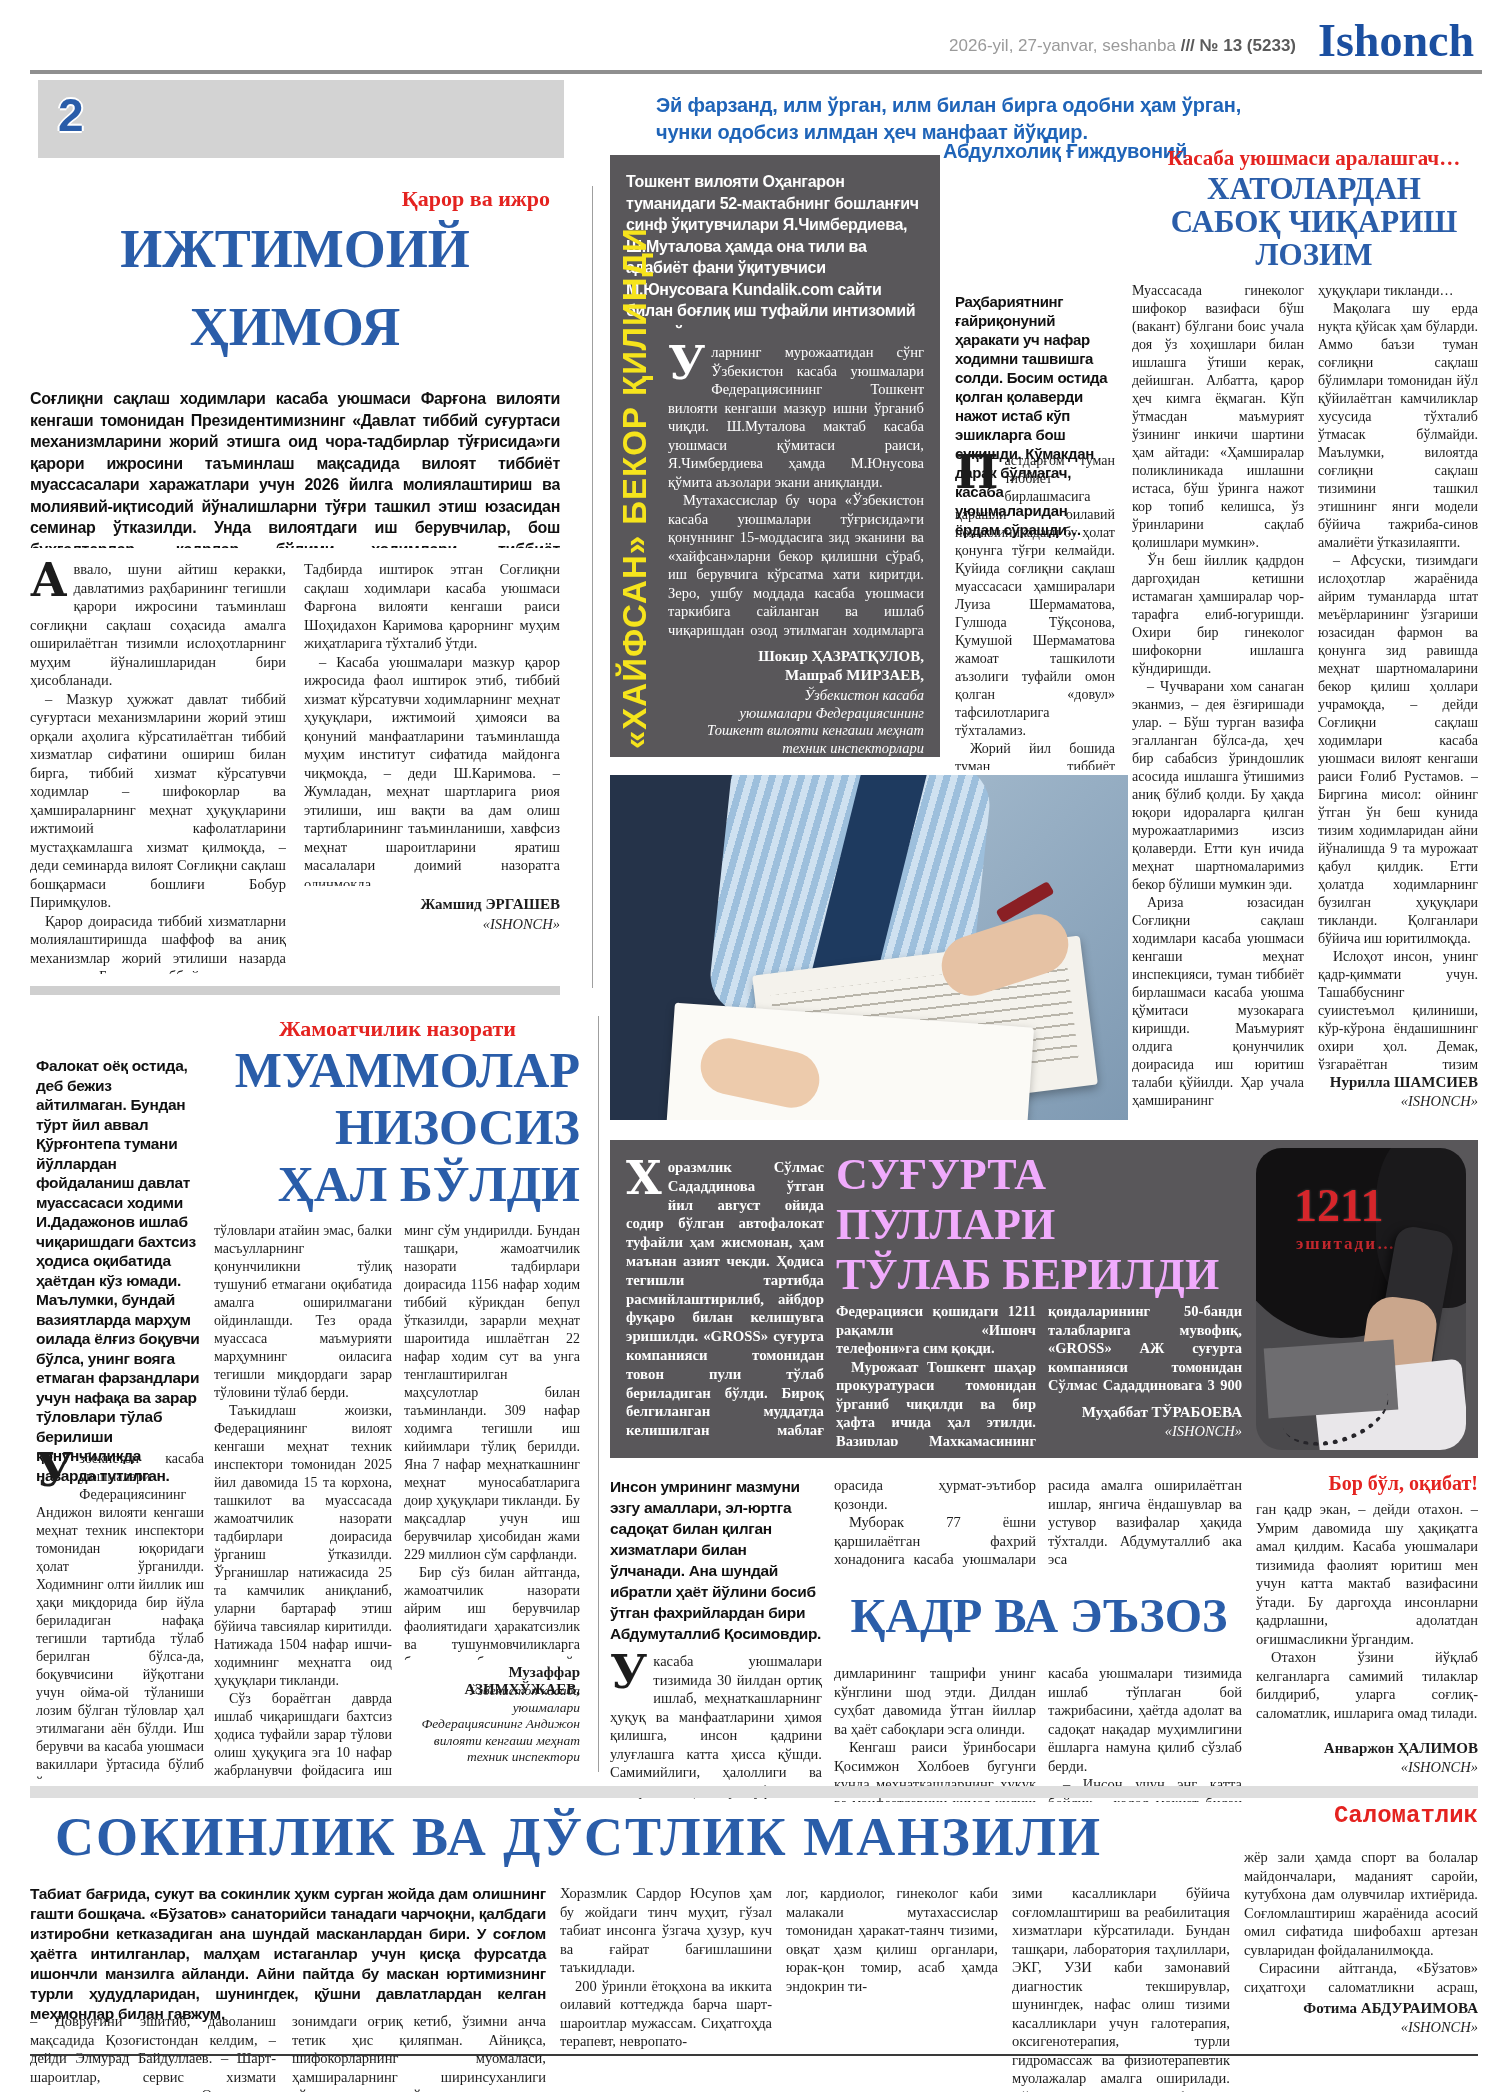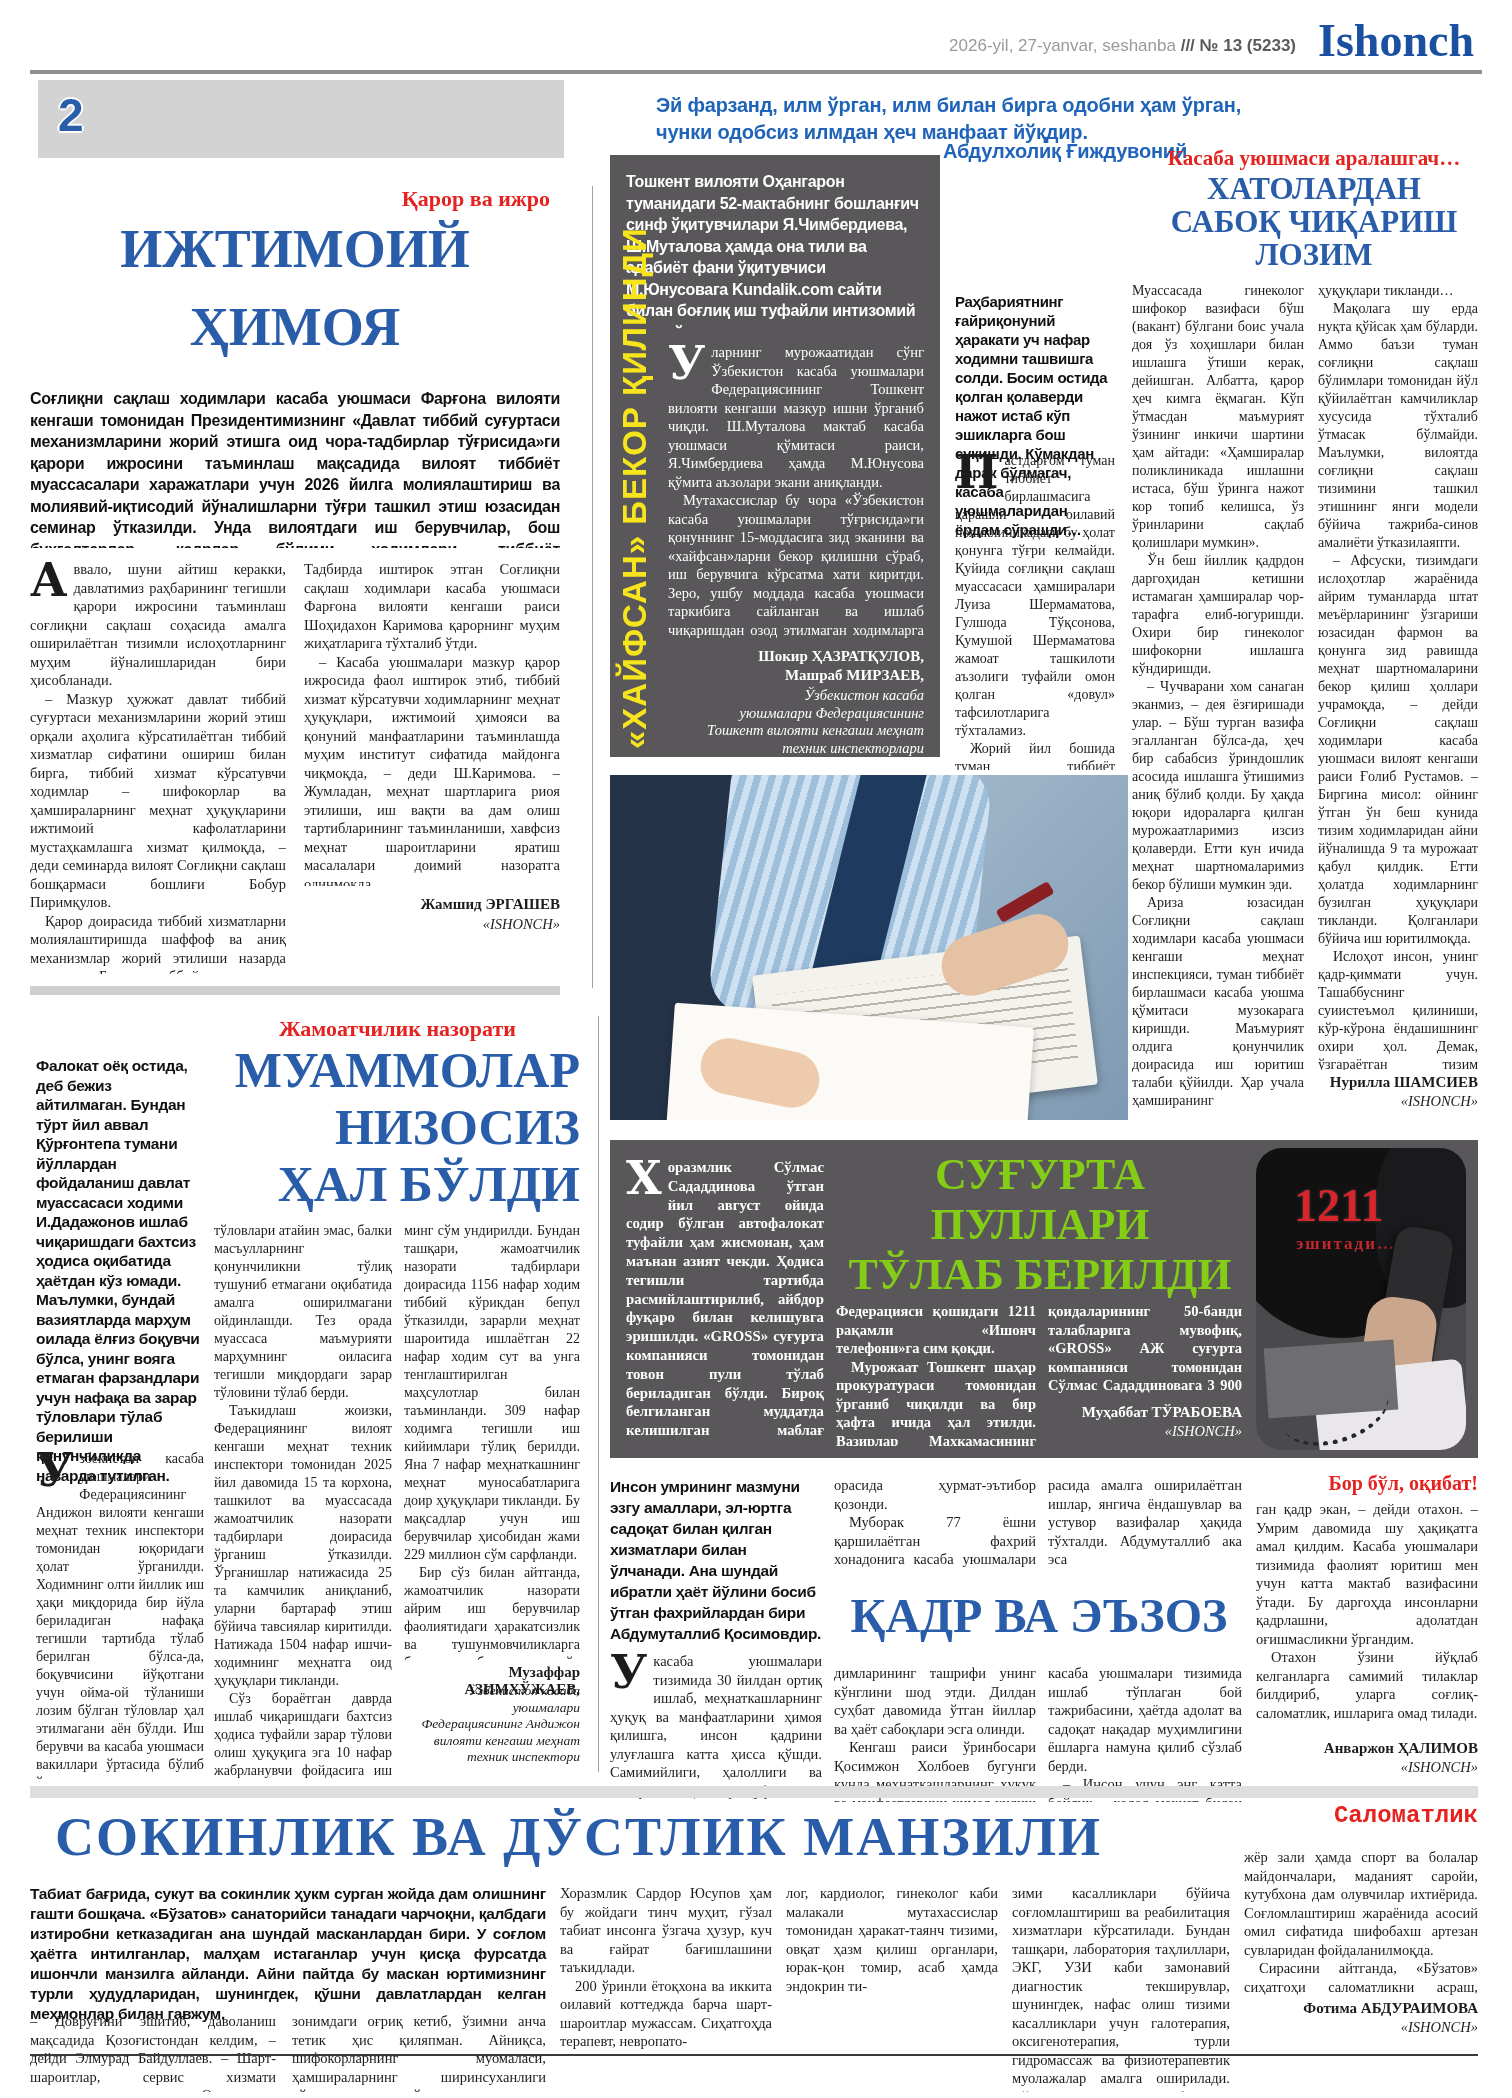--- a/index.html
+++ b/index.html
@@ -26,21 +26,21 @@
   .serif-body p + p{text-indent:15px;}
   .narrow{font-size:14px;line-height:18px;}
   .dropcap p:first-child::first-letter{float:left;font-family:"DejaVu Serif",serif;font-weight:bold;
             font-size:46px;line-height:37px;padding:2px 6px 0 0;}
   .byl-name{font-family:"Liberation Serif",serif;font-weight:bold;font-size:15px;text-align:right;}
   .byl-org{font-family:"Liberation Serif",serif;font-style:italic;font-size:14.5px;text-align:right;white-space:pre-line;line-height:17.5px;}
   .white{color:#ffffff;}
   .darkbox{background:#59575a;}
   .vtitle{font-family:"Liberation Sans",sans-serif;font-weight:bold;color:#f6e41c;font-size:33px;letter-spacing:1px;
           transform-origin:0 0;transform:rotate(-90deg);white-space:nowrap;}
-  .ytitle{font-family:"Liberation Serif",serif;font-weight:bold;color:#84cc16;text-align:center;}
+  .ytitle{font-family:"Liberation Serif",serif;font-weight:bold;color:#f0abfc;text-align:left;}
   .vrule{background:#9f9f9f;width:1px;}
   .graybar{background:#cfcfcf;}
   .footrule{background:#3a3a3a;}
   
   .photo1{background:linear-gradient(135deg,#c4d3e0 0%,#9db4c8 45%,#7e99b2 100%);overflow:hidden;}
   .photo2{background:#4a494c;border-radius:26px;overflow:hidden;}
   .p2num{font-family:"Liberation Serif",serif;font-weight:bold;color:#d6262b;font-size:46px;line-height:44px;
          text-shadow:0 0 3px #fff3;}
   .p2cap{font-family:"Liberation Serif",serif;font-weight:bold;color:#c1272d;font-size:17px;letter-spacing:2px;}
 </style>

